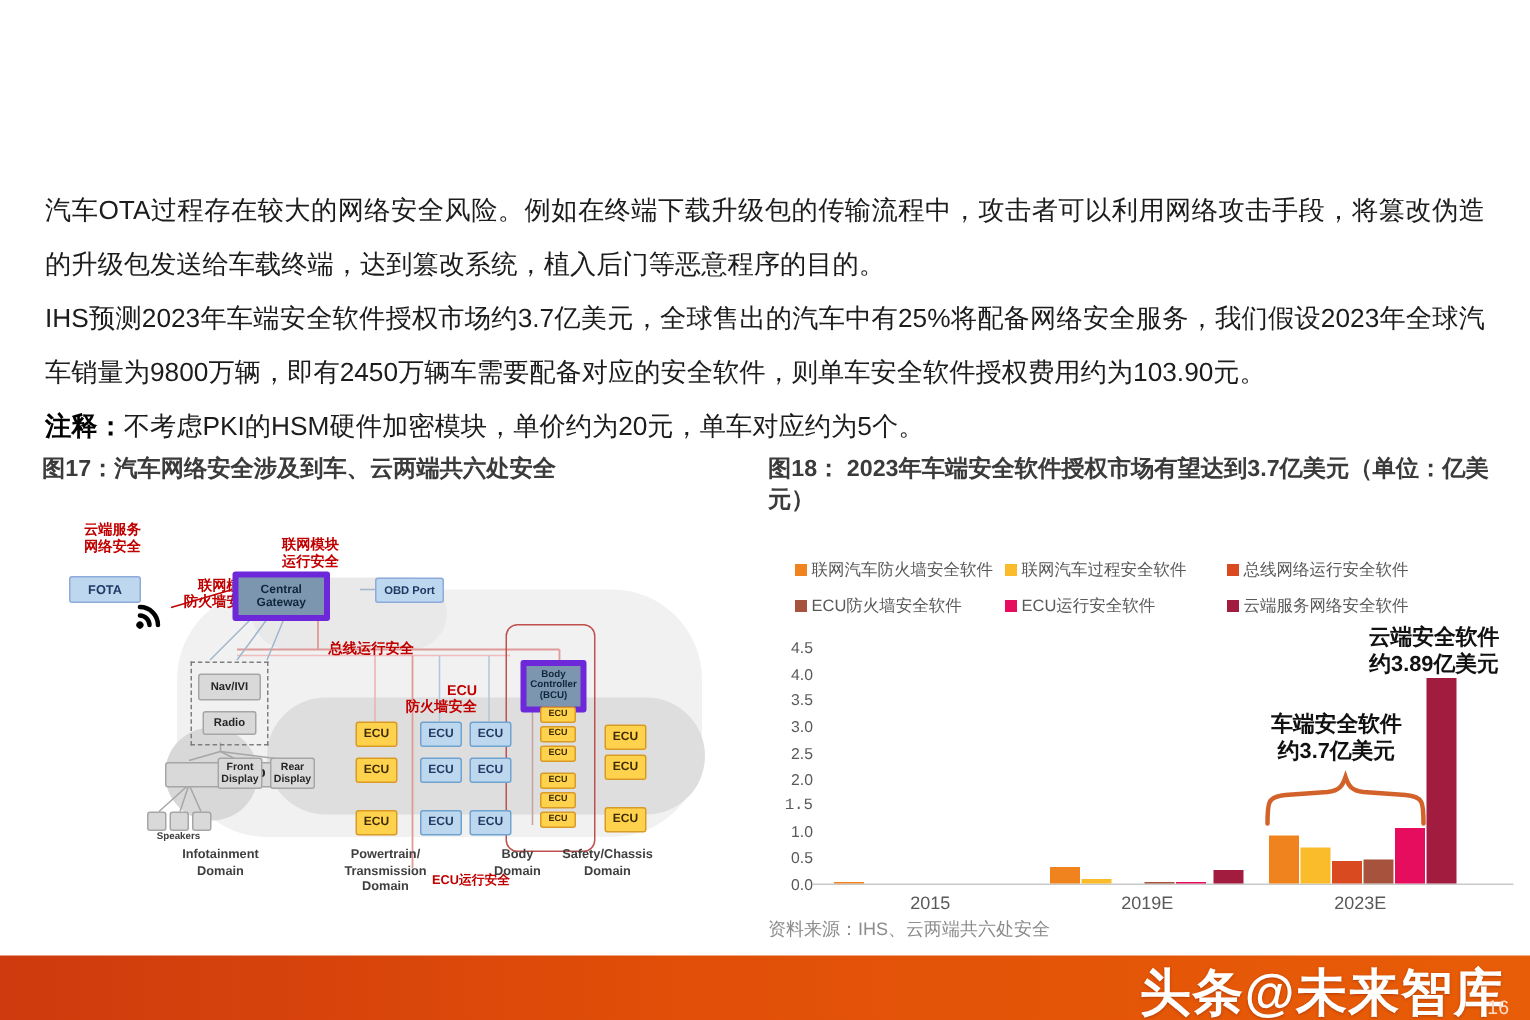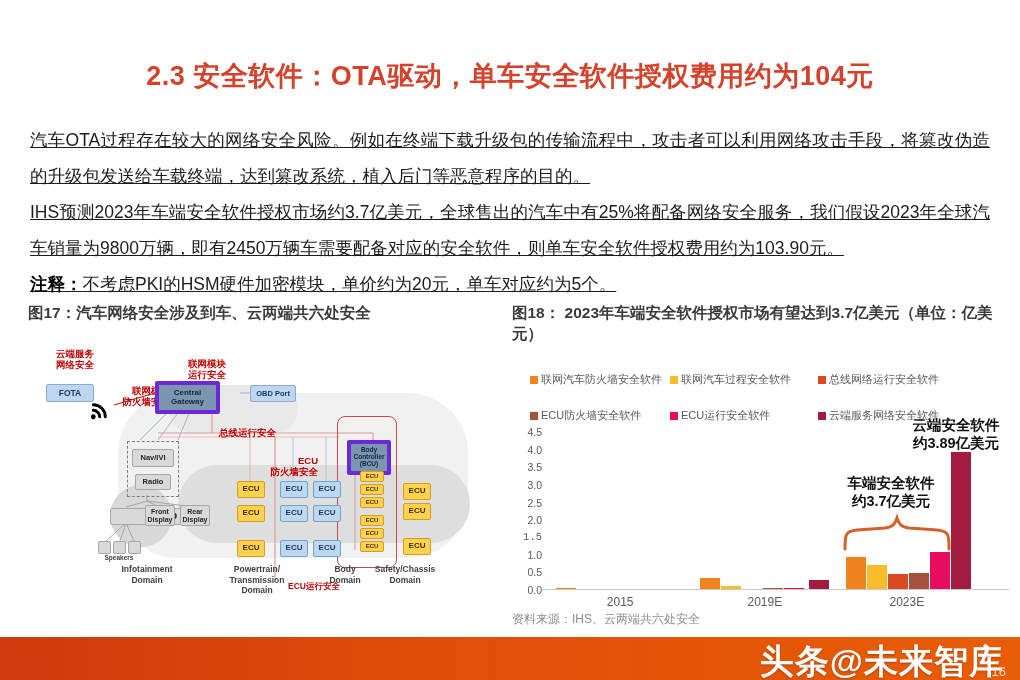--- a/index.html
+++ b/index.html
@@ -4,21 +4,21 @@
 <style>
   html,body{margin:0;padding:0;}
   body{font-family:"Liberation Sans","DejaVu Sans",sans-serif;}
   .slide{position:relative;width:1020px;height:680px;background:#ffffff;overflow:hidden;}
 
   .page-title{position:absolute;left:0;top:58px;width:100%;text-align:center;
     font-size:27px;font-weight:bold;color:#d5422b;letter-spacing:.5px;}
 
   .bodytext{position:absolute;left:30px;top:122px;width:960px;font-size:17.5px;
     color:#1c1c1c;line-height:36px;text-align:justify;}
-  .bodytext p{margin:0;text-decoration:underline;}
+  .bodytext p{margin:0;}
   .note-label{font-weight:bold;color:#000;}
 
   .fig-title{position:absolute;font-size:15.5px;font-weight:bold;color:#3b3b3b;line-height:1.35;}
   .src{position:absolute;font-size:12px;color:#8c8c8c;}
 
   
   .diagram{position:absolute;left:28px;top:343px;width:447px;height:262px;background:#fff;overflow:hidden;}
   .blob{position:absolute;border-radius:60px;}
   .dsvg{position:absolute;left:0;top:0;pointer-events:none;}
   .redlabel{position:absolute;color:#c00000;font-weight:bold;font-size:9.5px;line-height:1.2;
@@ -30,21 +30,21 @@
   .lblue{background:#bdd7ee;border:1px solid #8eaadb;color:#1f3864;}
   .yecu{background:#ffd24d;border:1px solid #d99a26;color:#3d2b00;}
   .becu{background:#bdd7ee;border:1px solid #6fa3d0;color:#1f3864;}
   .domain{position:absolute;font-weight:bold;color:#3f3f3f;font-size:8.5px;line-height:1.25;
     text-align:center;white-space:pre-line;}
   .redrect{position:absolute;border:1.5px solid #c0504d;border-radius:8px;}
   .dashedrect{position:absolute;border:1.5px dashed #7f7f7f;}
 
   
   .legend{position:absolute;left:530px;top:372px;display:grid;
-    grid-template-columns:140px 148px 170px;row-gap:21px;font-size:11px;color:#595959;}
+    grid-template-columns:140px 148px 170px;row-gap:9px;font-size:11px;color:#595959;}
   .legend-item{display:flex;align-items:center;white-space:nowrap;}
   .swatch{display:inline-block;width:8px;height:8px;margin-right:3px;flex:none;}
   .plot{position:absolute;left:546px;top:432px;width:455px;height:158px;}
   .plot-baseline{position:absolute;left:-4px;right:-8px;bottom:0;border-bottom:1px solid #c9c9c9;}
   .ytick{position:absolute;left:-34px;width:30px;text-align:right;font-size:10.5px;color:#595959;}
   .xtick{position:absolute;width:60px;text-align:center;font-size:12px;color:#595959;top:163px;}
   .bar{position:absolute;bottom:1px;}
   .anno{position:absolute;font-size:14.5px;font-weight:bold;color:#111;line-height:1.25;
     white-space:pre-line;text-align:center;}
 
@@ -53,21 +53,20 @@
     background:linear-gradient(90deg,#cf3a0e 0%,#e14f08 45%,#e85d07 100%);}
   .watermark{position:absolute;right:16px;top:2px;font-size:34px;font-weight:900;color:#ffffff;
     letter-spacing:1px;text-shadow:0 1px 2px rgba(120,30,0,.45);}
   .pagenum{position:absolute;right:14px;bottom:1px;font-size:13px;color:#ffd9c2;}
 </style>
 </head>
 <body>
 
 <div class="slide">
 
-  <div class="page-title">2.3 安全软件：OTA驱动，单车安全软件授权费用约为104元</div>
 
   <div class="bodytext">
     <p>汽车OTA过程存在较大的网络安全风险。例如在终端下载升级包的传输流程中，攻击者可以利用网络攻击手段，将篡改伪造的升级包发送给车载终端，达到篡改系统，植入后门等恶意程序的目的。</p>
     <p>IHS预测2023年车端安全软件授权市场约3.7亿美元，全球售出的汽车中有25%将配备网络安全服务，我们假设2023年全球汽车销量为9800万辆，即有2450万辆车需要配备对应的安全软件，则单车安全软件授权费用约为103.90元。</p>
     <p><span class="note-label">注释：</span><span>不考虑PKI的HSM硬件加密模块，单价约为20元，单车对应约为5个。</span></p>
   </div>
 
   <div class="fig-title" style="left:28px;top:303px;width:470px;">图17：汽车网络安全涉及到车、云两端共六处安全</div>
 
   <div class="diagram">

